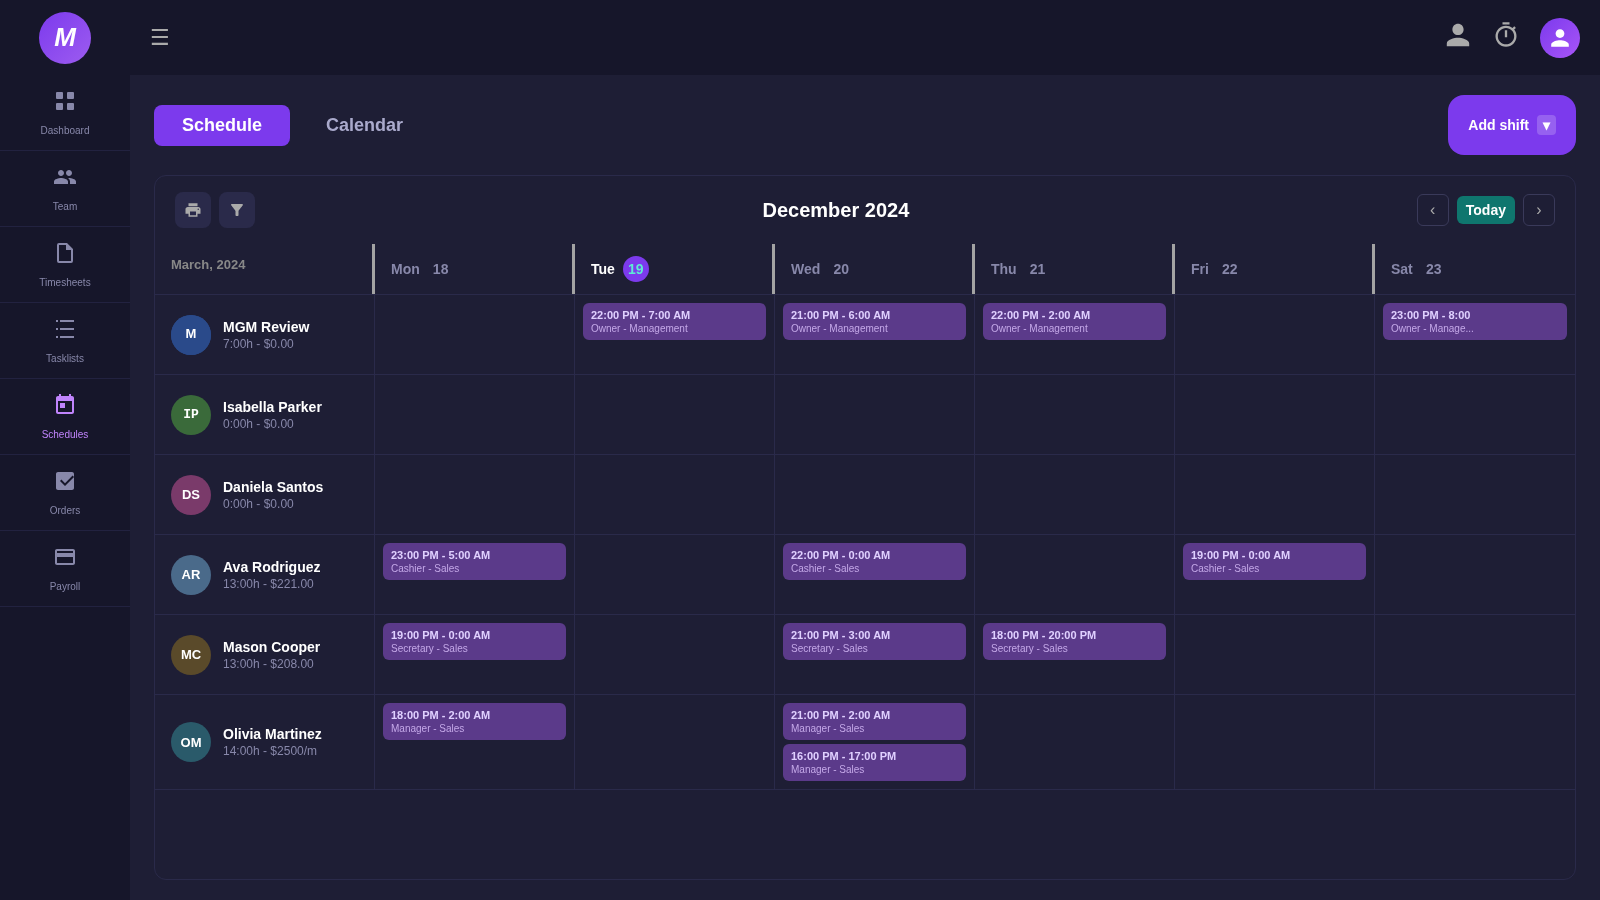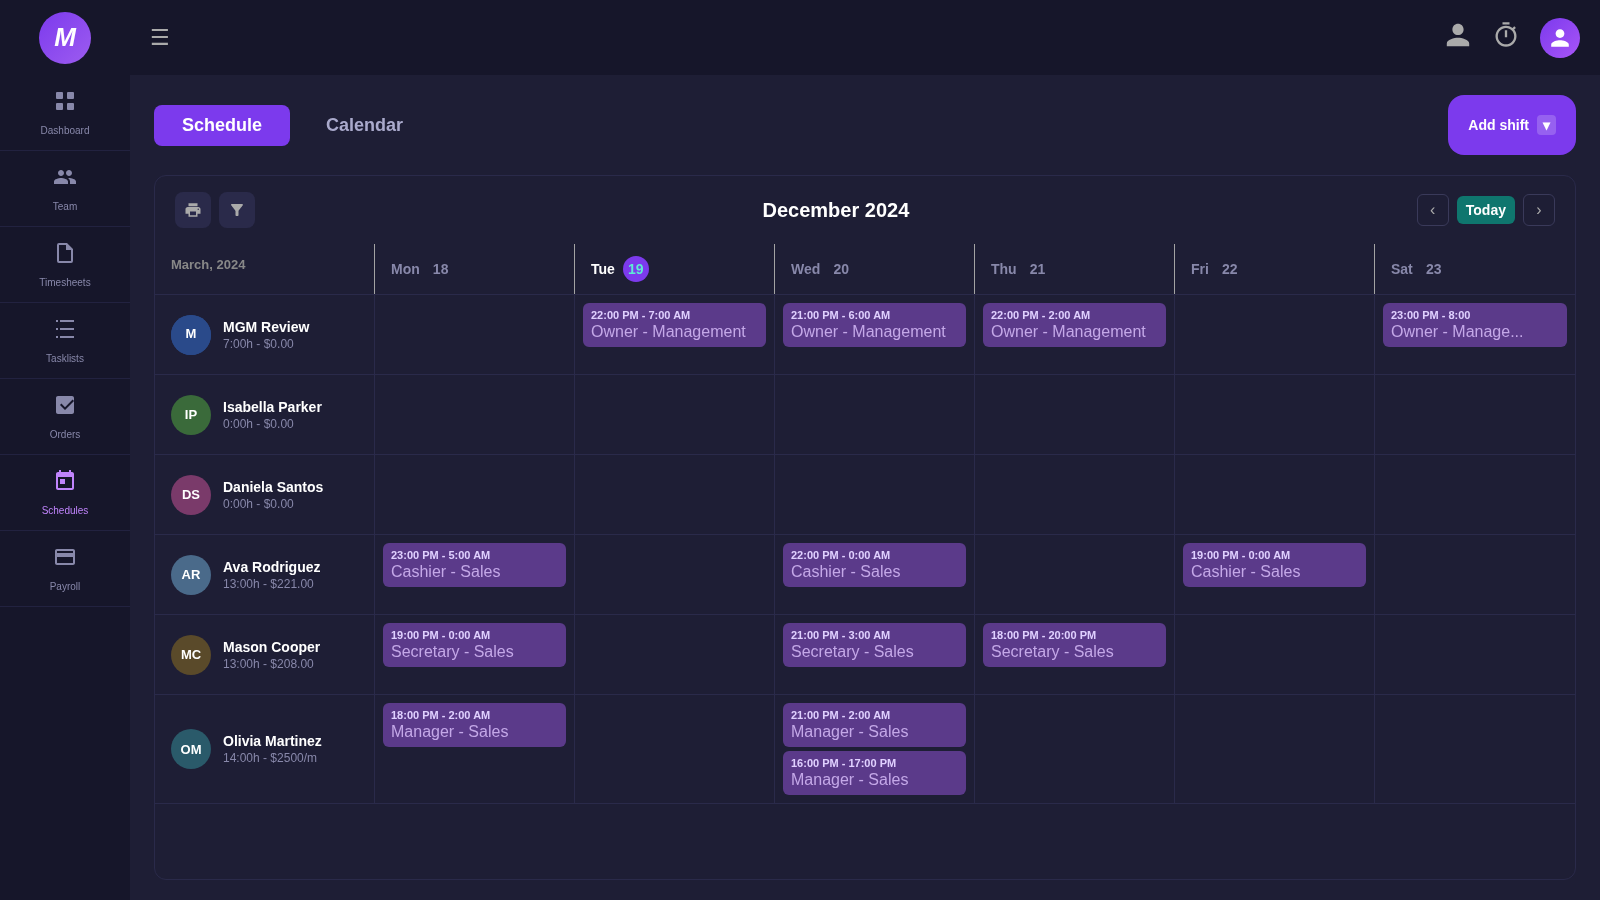--- a/index.html
+++ b/index.html
@@ -257,21 +257,21 @@
       background: #1e1e35;
       position: sticky;
       top: 0;
       z-index: 10;
     }
     .day-header {
       padding: 12px 16px;
       font-size: 14px;
       font-weight: 600;
       color: #8888aa;
-      border-right: 1px solid #a3a3a3;
+      border-right: 3px solid #a3a3a3;
     }
     .day-header:last-child { border-right: none; }
     .day-header.current-day .day-name {
       color: #ffffff;
     }
     .day-num {
       display: inline-flex;
       align-items: center;
       justify-content: center;
       width: 26px;
@@ -343,27 +343,27 @@
       cursor: pointer;
     }
     .shift-block.purple { background: #5b3a8a; }
     .shift-time {
       font-weight: 700;
       color: #e0d0ff;
       font-size: 11px;
     }
     .shift-role {
       color: #c4a8e8;
-      font-size: 16px;
+      font-size: 10px;
       margin-top: 2px;
     }
 
     
     .av-mgm { background: #2a4a8a; }
-    .av-ip { background: #3a6a3a; }
+    .av-ip { background: #3a6a3a; font-family: Liberation Mono, monospace; }
     .av-ds { background: #7a3a6a; }
     .av-ar { background: #4a6a8a; }
     .av-mc { background: #5a4a2a; }
     .av-om { background: #2a5a6a; }
 
     .month-label {
       color: #888;
       font-size: 13px;
     }
 
@@ -413,36 +413,36 @@
 
   <div class="sidebar-item">
     <span class="sidebar-icon">
       <svg viewBox="0 0 24 24" fill="currentColor">
           <path d="M3 5h2V3H3v2zm0 8h2v-2H3v2zm4 0h14v-2H7v2zm-4 8h2v-2H3v2zm4 0h14v-2H7v2zM7 3v2h14V3H7z"></path>
         </svg>
     </span>
     <span>Tasklists</span>
   </div>
 
+  <div class="sidebar-item active">
+    <span class="sidebar-icon">
+      <svg viewBox="0 0 24 24" fill="currentColor">
+          <path d="M19 3h-1V1h-2v2H8V1H6v2H5c-1.1 0-2 .9-2 2v14c0 1.1.9 2 2 2h14c1.1 0 2-.9 2-2V5c0-1.1-.9-2-2-2zm0 16H5V8h14v11zM7 10h5v5H7z"></path>
+        </svg>
+    </span>
+    <span>Schedules</span>
+  </div>
+
   <div class="sidebar-item">
     <span class="sidebar-icon">
       <svg viewBox="0 0 24 24" fill="currentColor">
           <path d="M19 3H5c-1.1 0-2 .9-2 2v14c0 1.1.9 2 2 2h14c1.1 0 2-.9 2-2V5c0-1.1-.9-2-2-2zm-7 14l-5-5 1.41-1.41L12 14.17l7.59-7.59L21 8l-9 9z"></path>
         </svg>
     </span>
     <span>Orders</span>
-  </div>
-
-  <div class="sidebar-item active">
-    <span class="sidebar-icon">
-      <svg viewBox="0 0 24 24" fill="currentColor">
-          <path d="M19 3h-1V1h-2v2H8V1H6v2H5c-1.1 0-2 .9-2 2v14c0 1.1.9 2 2 2h14c1.1 0 2-.9 2-2V5c0-1.1-.9-2-2-2zm0 16H5V8h14v11zM7 10h5v5H7z"></path>
-        </svg>
-    </span>
-    <span>Schedules</span>
   </div>
 
   <div class="sidebar-item">
     <span class="sidebar-icon">
       <svg viewBox="0 0 24 24" fill="currentColor">
           <path d="M20 4H4c-1.11 0-2 .89-2 2v12c0 1.11.89 2 2 2h16c1.11 0 2-.89 2-2V6c0-1.11-.89-2-2-2zm0 14H4v-6h16v6zm0-10H4V6h16v2z"></path>
         </svg>
     </span>
     <span>Payroll</span>
   </div>

